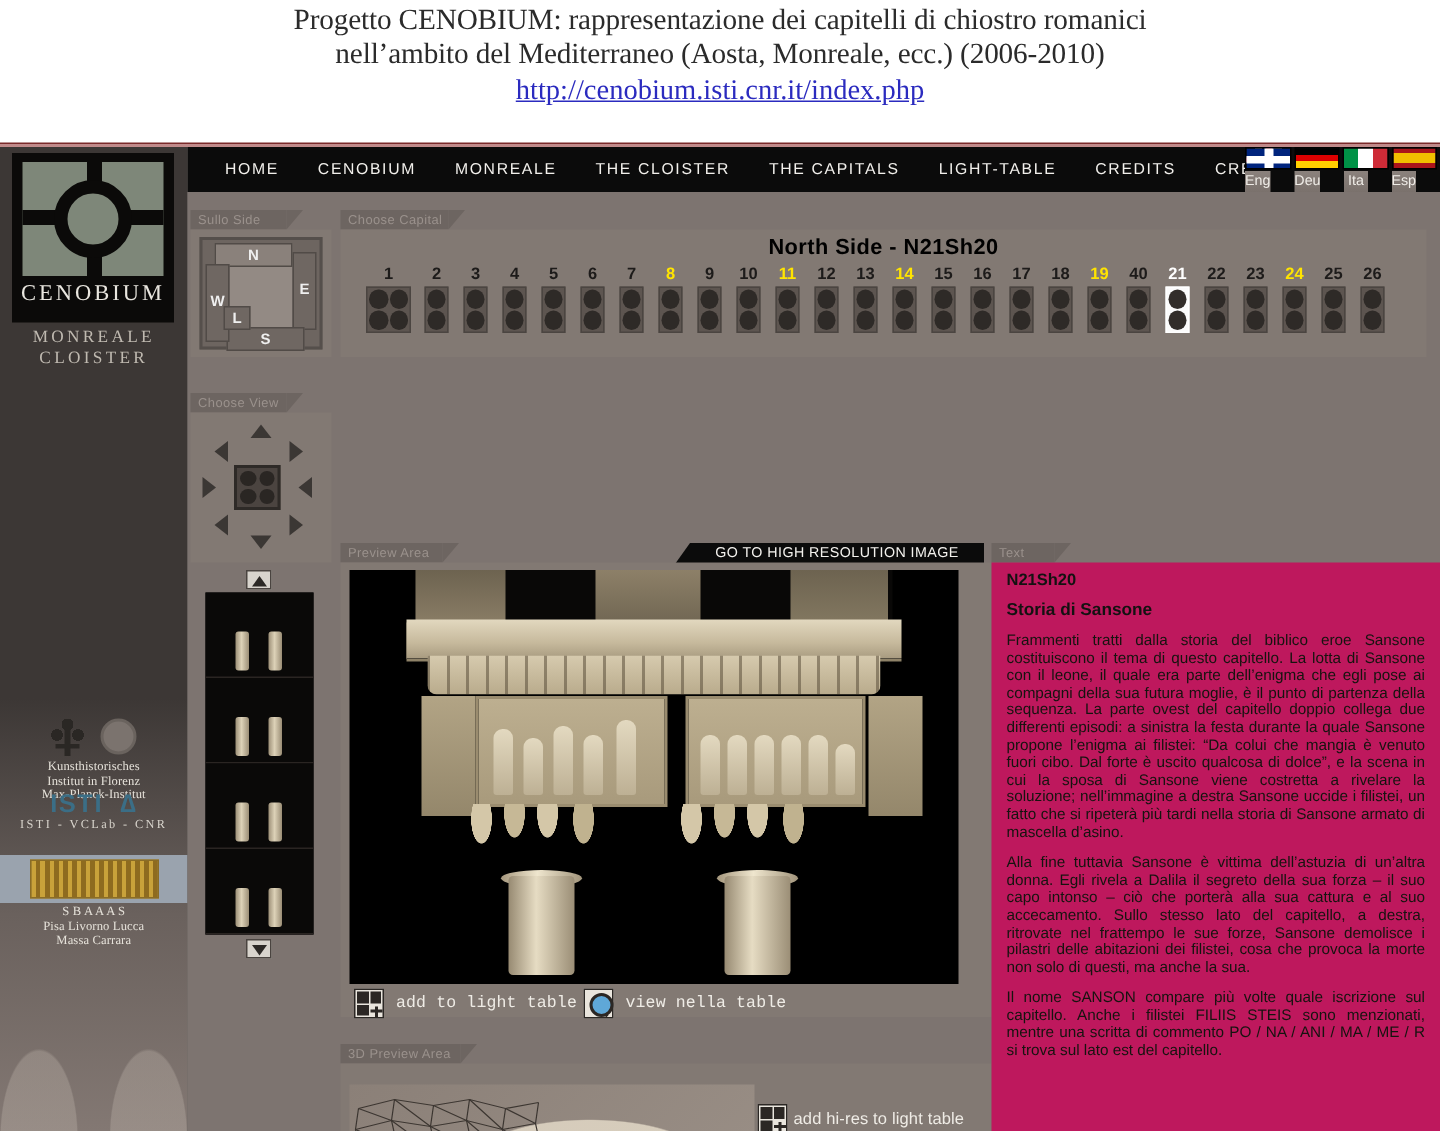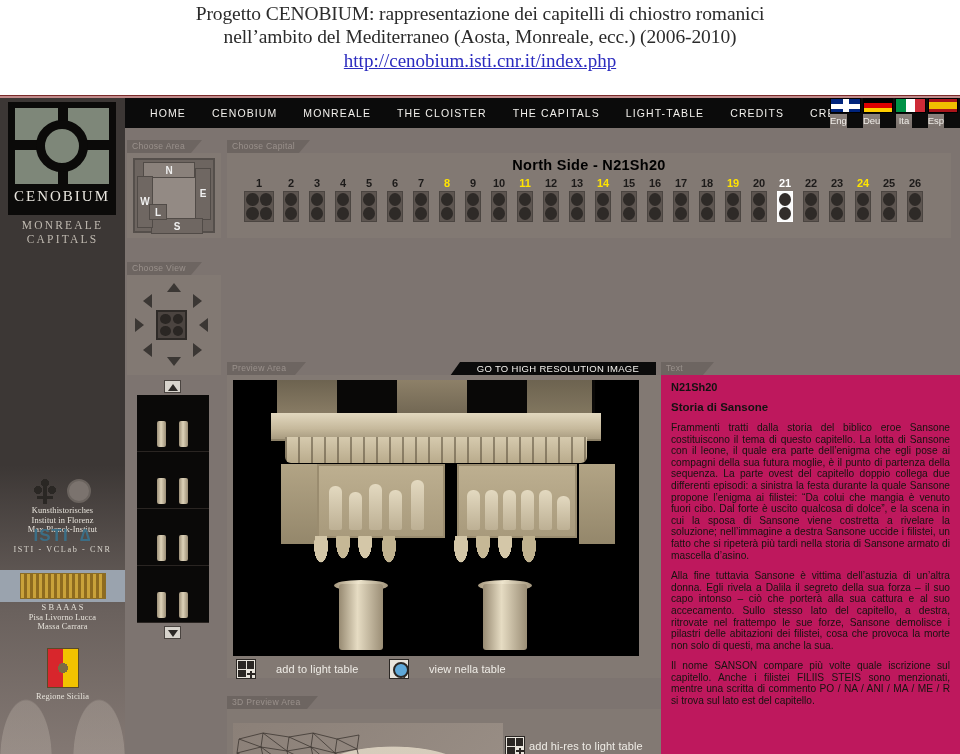--- a/index.html
+++ b/index.html
@@ -304,22 +304,23 @@
   .ac-l { left:72px; } .ac-r { left:212px; }
   .shaft { position:absolute; top:204px; width:44px; height:66px;
     background: linear-gradient(90deg,#978a72,#e6dcc3 42%,#9b8e76);
     border-radius: 3px; }
   .shaft-l { left:106px; } .shaft-r { left:250px; }
   .shaft-ring { position:absolute; top:200px; width:54px; height:11px; border-radius:50%;
     background: linear-gradient(90deg,#a6987e,#efe6ce 45%,#a2957c); }
   .sr-l { left:101px; } .sr-r { left:245px; }
 
   .lt-row {
-    position: absolute; top: 562px; height: 18px; display: flex; align-items: center; gap: 20px;
+    position: absolute; top: 562px; height: 18px; display: flex; align-items: center; gap: 8px;
     cursor: pointer;
+    font-family: Liberation Mono, monospace;
   }
   .lt-label { color: #efece6; font-size: 11px; letter-spacing: .1px; white-space: nowrap; }
   .icon-add-lt {
     width: 20px; height: 20px; background: #e9e5dd; border: 1px solid #2b2724;
     display:grid; grid-template-columns:1fr 1fr; grid-template-rows:1fr 1fr; gap:1px; padding:1px;
   }
   .icon-add-lt i { background:#2b2724; }
   .icon-add-lt i.plus { background:#e9e5dd; position:relative; }
   .icon-add-lt i.plus:after{content:"";position:absolute;left:3px;top:1px;width:2px;height:7px;background:#2b2724;}
   .icon-add-lt i.plus:before{content:"";position:absolute;left:0px;top:3px;width:8px;height:2px;background:#2b2724;}
@@ -378,21 +379,21 @@
         <div class="sb-emblem">
           <div class="bar-v"></div>
             <div class="bar-h"></div>
             <div class="ring"></div>
         </div>
         <div class="sb-brand">CENOBIUM</div>
       </div>
 
       <div class="sb-sub">
         <div>MONREALE</div>
-        <div>CAPITALS</div>
+        <div>CLOISTER</div>
       </div>
 
       <div class="sb-partner" style="top:380px;">
         <div style="height:28px;">
           <span class="fleur"></span>
           <span class="mpi"></span>
         </div>
         <div class="sb-p-title">Kunsthistorisches</div>
         <div class="sb-p-title">Institut in Florenz</div>
         <div class="sb-p-title">Max-Planck-Institut</div>
@@ -405,24 +406,20 @@
 
       <div class="sb-partner sbaaas-band" style="top:472px;">
         <div class="sbaaas-img"></div>
       </div>
       <div class="sb-partner" style="top:505px;">
         <div class="sb-p-title">S B A A A S</div>
         <div class="sb-p-title">Pisa Livorno Lucca</div>
         <div class="sb-p-title">Massa Carrara</div>
       </div>
 
-      <div class="sb-partner" style="top:550px;">
-        <span class="sicilia-flag"></span>
-        <div class="sb-p-title" style="margin-top:4px;">Regione Sicilia</div>
-      </div>
     </div>
 
     <div class="navbar">
       <div class="nav-items" id="nav-items">
           <div class="nav-item">HOME</div>
           <div class="nav-item">CENOBIUM</div>
           <div class="nav-item">MONREALE</div>
           <div class="nav-item">THE CLOISTER</div>
           <div class="nav-item">THE CAPITALS</div>
           <div class="nav-item">LIGHT-TABLE</div>
@@ -438,21 +435,21 @@
           <div class="lang-flag fl-esp"></div>
         </div>
       <div class="lang-tabs" id="lang-tabs">
           <div class="lang-tab">Eng</div>
           <div class="lang-tab">Deu</div>
           <div class="lang-tab">Ita</div>
           <div class="lang-tab">Esp</div>
         </div>
     </div>
 
-    <div class="panel-tab" id="choose-side-tab">Choose Area</div>
+    <div class="panel-tab" id="choose-side-tab">Sullo Side</div>
     <div class="panel-body" id="choose-side-body">
       <div class="cloister-map">
         <div class="cl-court"></div>
         <div class="cl-seg cl-N">N</div>
         <div class="cl-seg cl-E">E</div>
         <div class="cl-seg cl-S">S</div>
         <div class="cl-seg cl-W">W</div>
         <div class="cl-seg cl-L">L</div>
       </div>
     </div>
@@ -590,21 +587,21 @@
             </div>
           </div>
           <div class="cap-cell flag">
             <div class="cap-num">19</div>
             <div class="cap-ico">
               <i></i>
               <i></i>
             </div>
           </div>
           <div class="cap-cell">
-            <div class="cap-num">20</div>
+            <div class="cap-num">40</div>
             <div class="cap-ico">
               <i></i>
               <i></i>
             </div>
           </div>
           <div class="cap-cell sel">
             <div class="cap-num">21</div>
             <div class="cap-ico">
               <i></i>
               <i></i>

